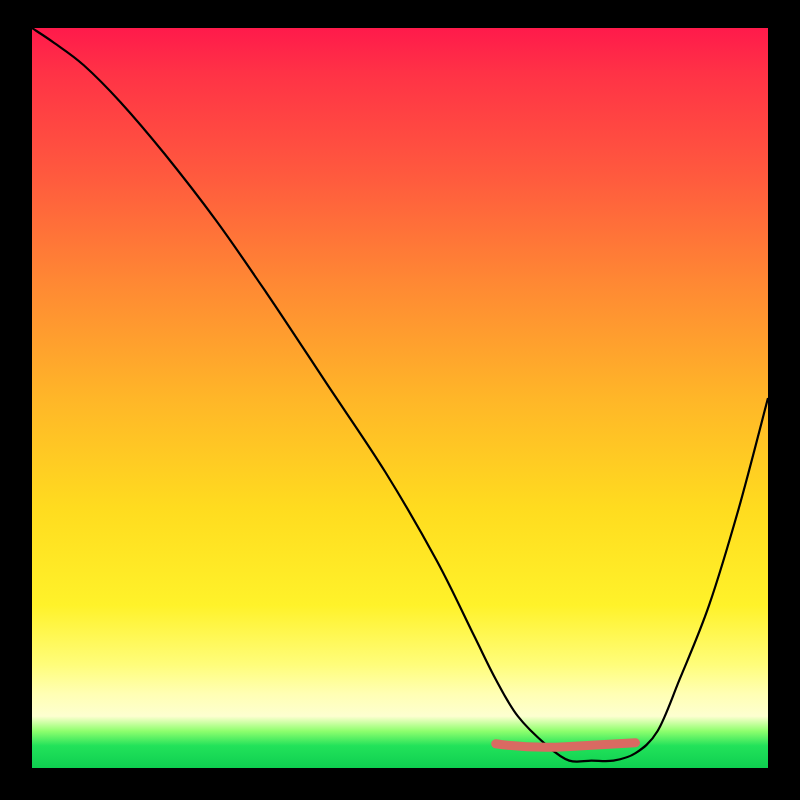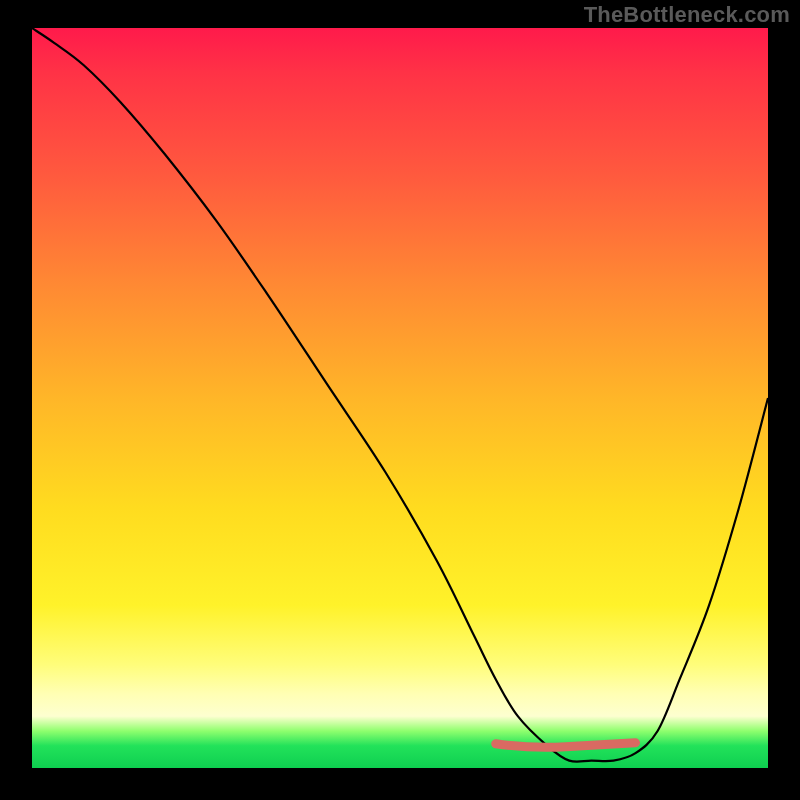--- a/index.html
+++ b/index.html
@@ -72,21 +72,20 @@
     stroke-linecap: round;
     stroke-linejoin: round;
   }
   
 </style>
 </head>
 <body>
 
 <div class="stage">
 
-  <div class="watermark">TheBottleneck.com</div>
 
   <div class="plot">
     <div class="gradient"></div>
 
     <svg class="curve" viewBox="0 0 736 740" preserveAspectRatio="none">
       <path class="black-curve" d="M 0.0 0.0 C 3.7 2.5, 13.5 8.6, 22.1 14.8 C 30.7 21.0, 40.5 27.1, 51.5 37.0 C 62.6 46.9, 74.8 59.2, 88.3 74.0 C 101.8 88.8, 116.5 106.1, 132.5 125.8 C 148.4 145.5, 166.8 169.0, 184.0 192.4 C 201.2 215.8, 217.1 239.3, 235.5 266.4 C 253.9 293.5, 274.8 325.6, 294.4 355.2 C 314.0 384.8, 334.9 414.4, 353.3 444.0 C 371.7 473.6, 390.1 505.7, 404.8 532.8 C 419.5 559.9, 431.8 587.1, 441.6 606.8 C 451.4 626.5, 456.3 637.6, 463.7 651.2 C 471.0 664.8, 477.2 677.1, 485.8 688.2 C 494.3 699.3, 506.6 710.4, 515.2 717.8 C 523.8 725.2, 529.9 730.1, 537.3 732.6 C 544.6 735.1, 552.0 732.6, 559.4 732.6 C 566.7 732.6, 574.1 733.8, 581.4 732.6 C 588.8 731.4, 596.2 730.1, 603.5 725.2 C 610.9 720.3, 618.2 715.3, 625.6 703.0 C 633.0 690.7, 639.1 672.2, 647.7 651.2 C 656.3 630.2, 667.3 605.6, 677.1 577.2 C 686.9 548.8, 696.7 515.5, 706.6 481.0 C 716.4 446.5, 731.1 388.5, 736.0 370.0"></path>
       <path class="red-flat" d="M 463.7 715.8 Q 498.6 720.8 533.6 718.8 T 603.5 714.8" stroke="#d96a62"></path>
     </svg>
   </div>
 

